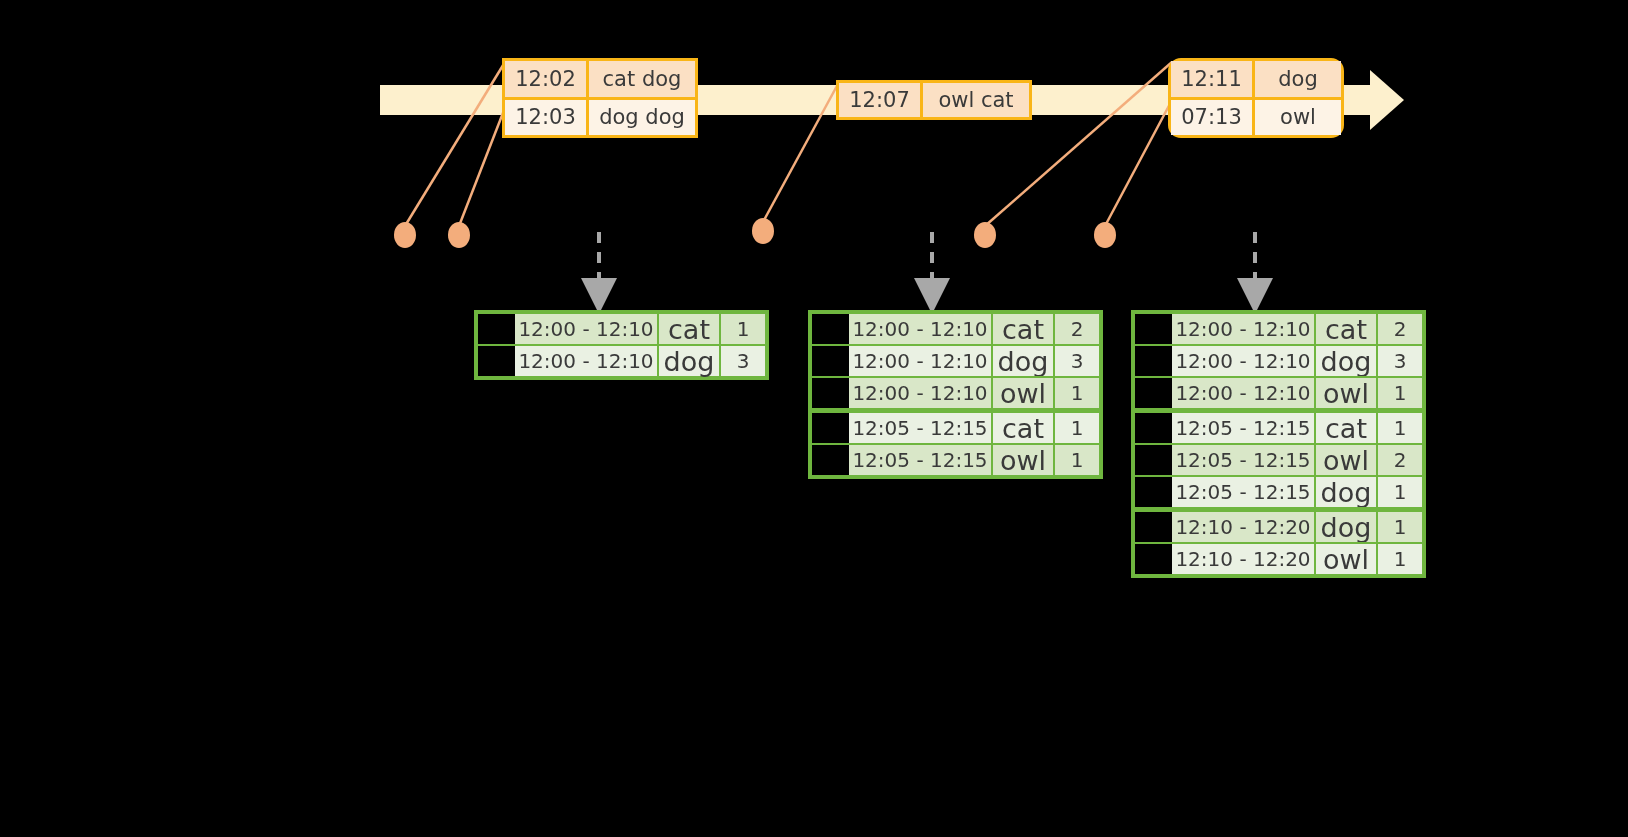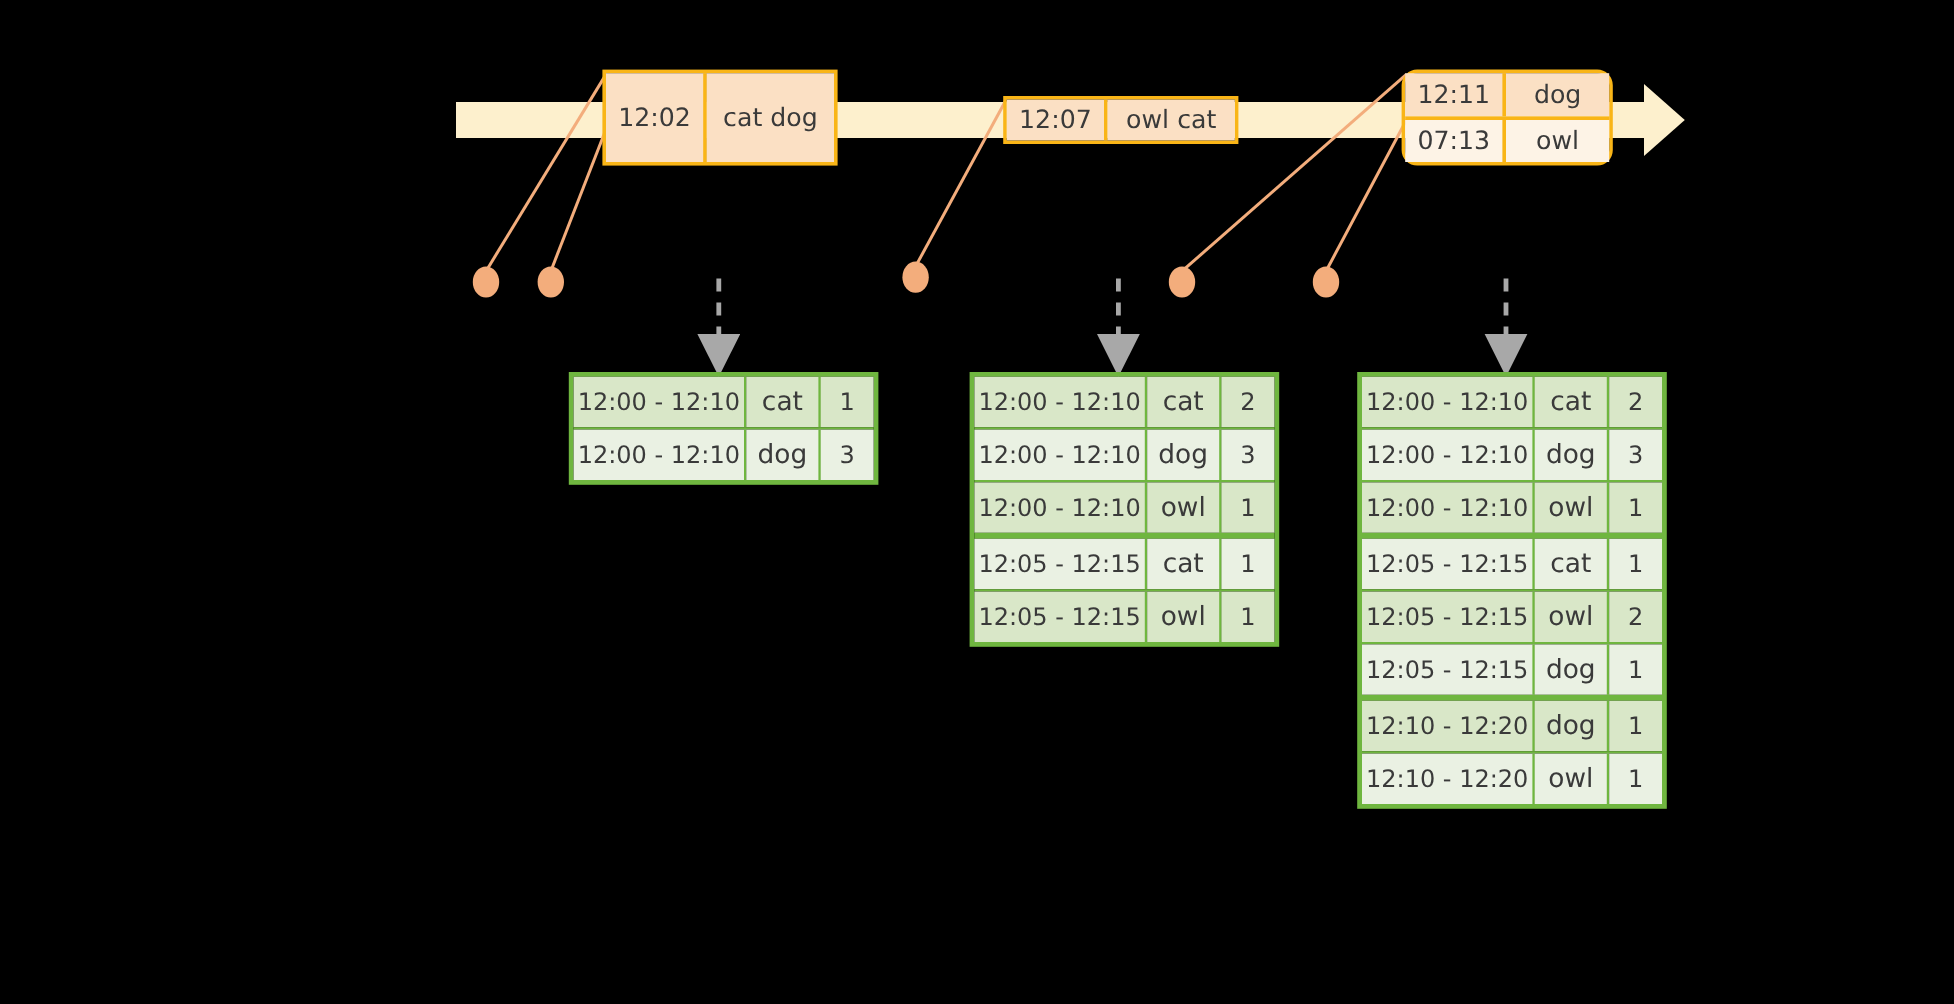--- a/index.html
+++ b/index.html
@@ -20,27 +20,27 @@
               font-size:21px;color:#3a3a3a;}
   .tone-a .event-time,.tone-a .event-payload{background:#fbe0c4;}
   .tone-b .event-time,.tone-b .event-payload{background:#fdf3e6;}
 
   
   .dot{position:absolute;width:22px;height:26px;border-radius:50%;background:#f3ad7c;}
   svg.links{position:absolute;left:0;top:0;width:1628px;height:837px;pointer-events:none;}
 
   
   .result-table{position:absolute;border:4px solid #6fb63f;box-sizing:border-box;display:flex;flex-direction:column;}
-  .res-row{display:flex;height:42px;}
+  .res-row{display:flex;height:30px;padding-left:37px;}
   .res-row + .res-row{border-top:2px solid #6fb63f;}
   .res-row.group-sep{border-top:5px solid #6fb63f;}
   .res-window{display:flex;align-items:center;justify-content:center;box-sizing:border-box;
               font-size:20px;color:#3a3a3a;border-right:2px solid #6fb63f;}
   .res-key{display:flex;align-items:center;justify-content:center;width:62px;box-sizing:border-box;
-              font-size:22px;color:#3a3a3a;border-right:2px solid #6fb63f;}
+              font-size:27px;color:#3a3a3a;border-right:2px solid #6fb63f;}
   .res-count{display:flex;align-items:center;justify-content:center;width:44px;box-sizing:border-box;
               font-size:20px;color:#3a3a3a;}
   .shade-a .res-window,.shade-a .res-key,.shade-a .res-count{background:#d9e7c8;}
   .shade-b .res-window,.shade-b .res-key,.shade-b .res-count{background:#eaf1e3;}
 </style>
 </head>
 <body>
 
 <div id="stage">
 
@@ -61,20 +61,24 @@
       <line x1="599" y1="232" x2="599" y2="296" stroke="#a8a8a8" stroke-width="4" stroke-dasharray="11 9" marker-end="url(#ah)"></line>
       <line x1="932" y1="232" x2="932" y2="296" stroke="#a8a8a8" stroke-width="4" stroke-dasharray="11 9" marker-end="url(#ah)"></line>
       <line x1="1255" y1="232" x2="1255" y2="296" stroke="#a8a8a8" stroke-width="4" stroke-dasharray="11 9" marker-end="url(#ah)"></line>
     </svg>
 
   <div id="events-layer">
       <div class="event-box" style="left: 502px; top: 58px; width: 196px; height: 80px;">
         <div class="event-row tone-a">
           <div class="event-time">12:02</div>
           <div class="event-payload">cat dog</div>
+        </div>
+        <div class="event-row tone-b">
+          <div class="event-time">12:03</div>
+          <div class="event-payload">dog dog</div>
         </div>
       </div>
       <div class="event-box" style="left: 836px; top: 80px; width: 196px; height: 40px;">
         <div class="event-row tone-a">
           <div class="event-time">12:07</div>
           <div class="event-payload">owl cat</div>
         </div>
       </div>
       <div class="event-box" style="left: 1168px; top: 58px; width: 176px; height: 80px; border-radius: 13px;">
         <div class="event-row tone-a">

